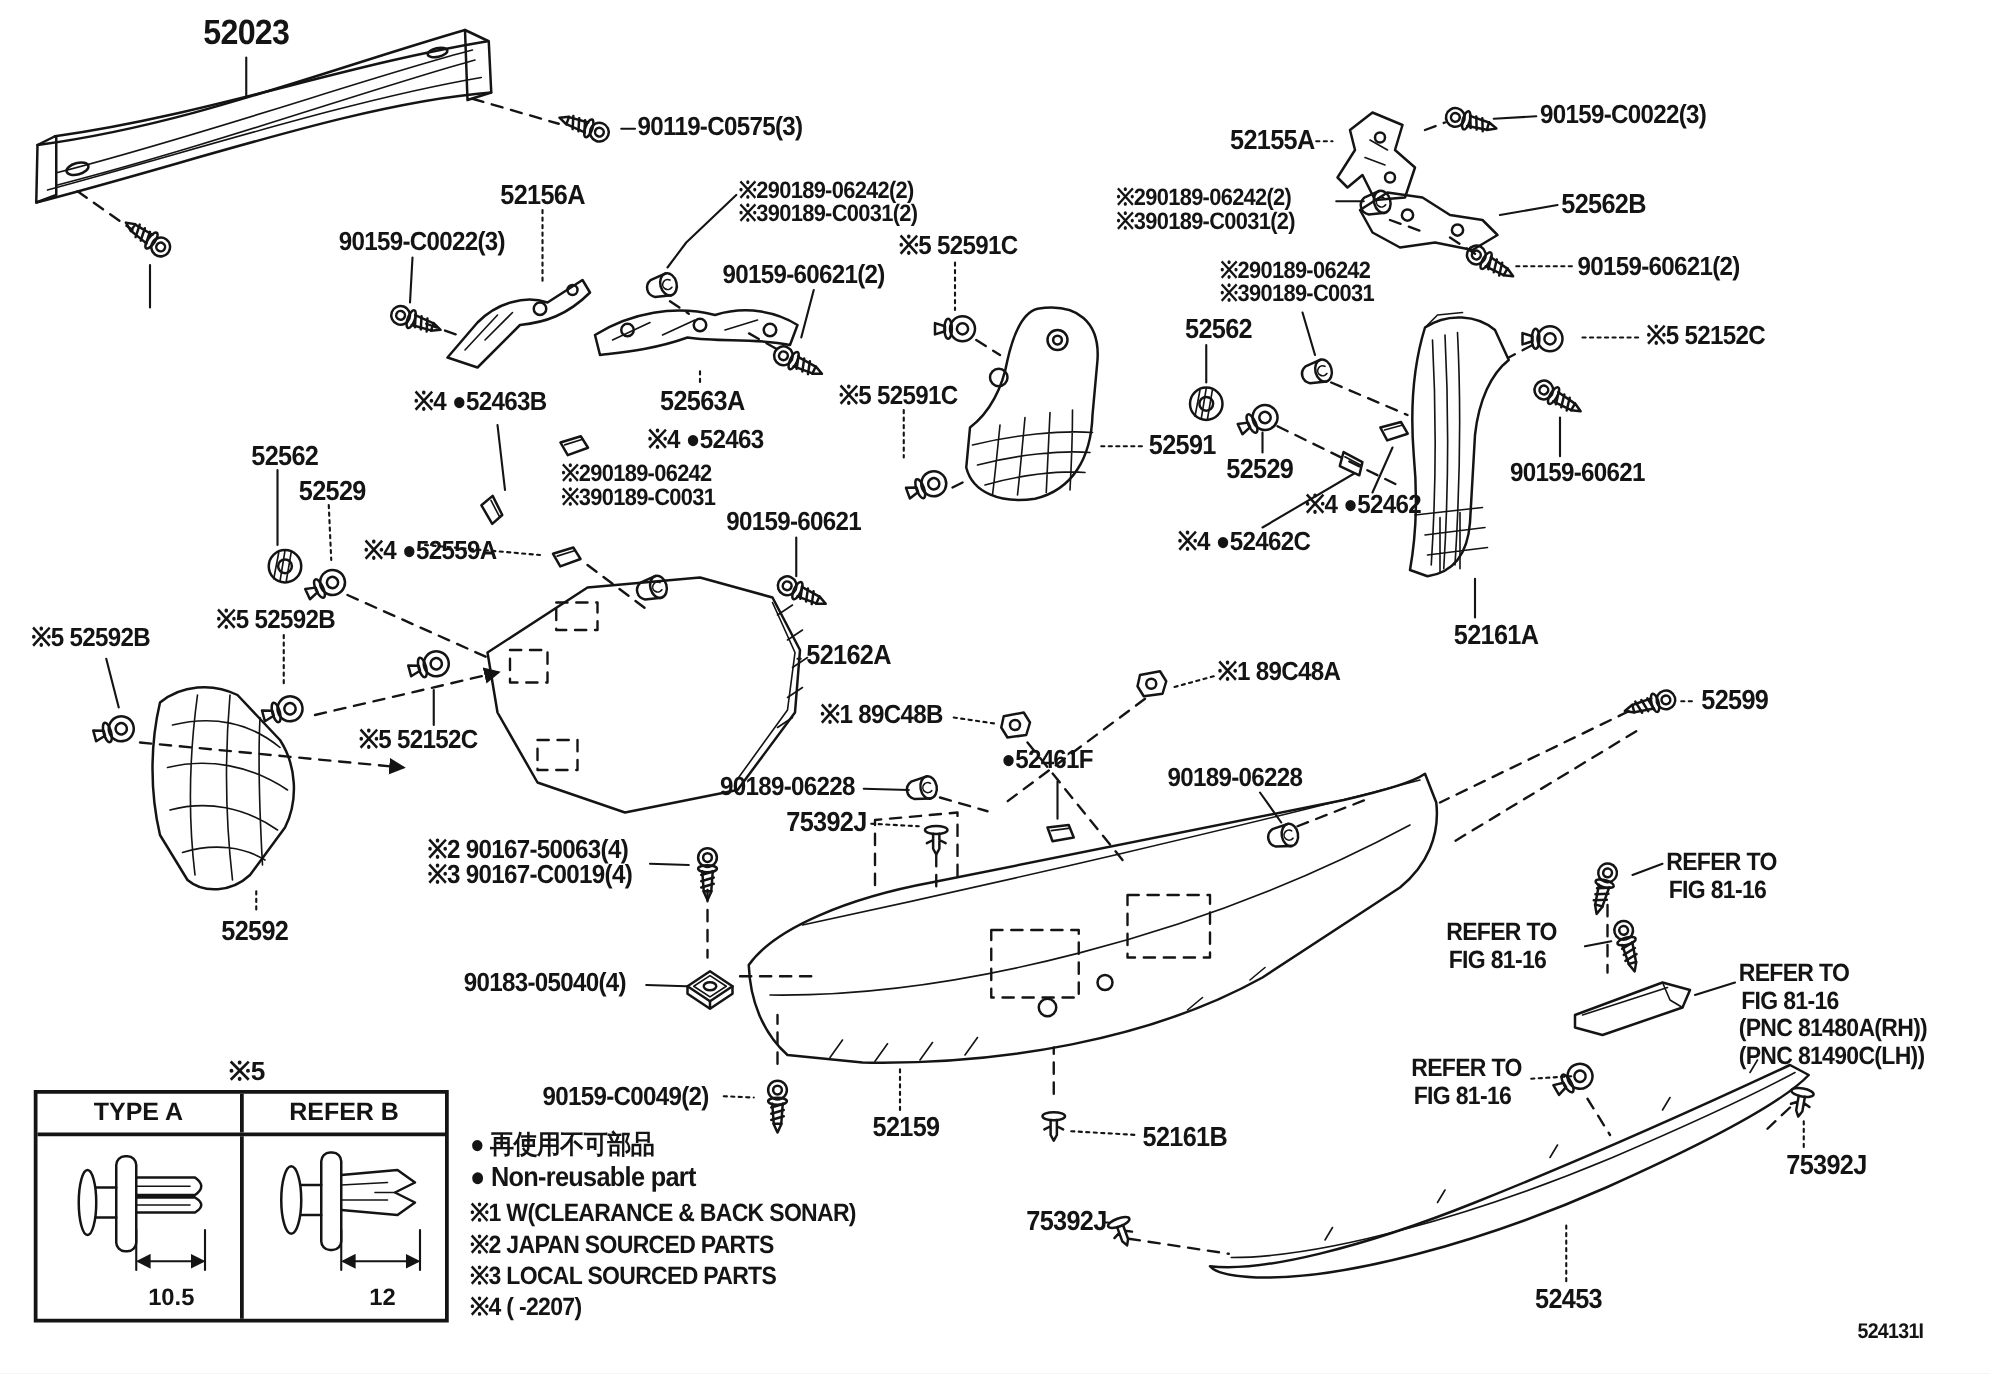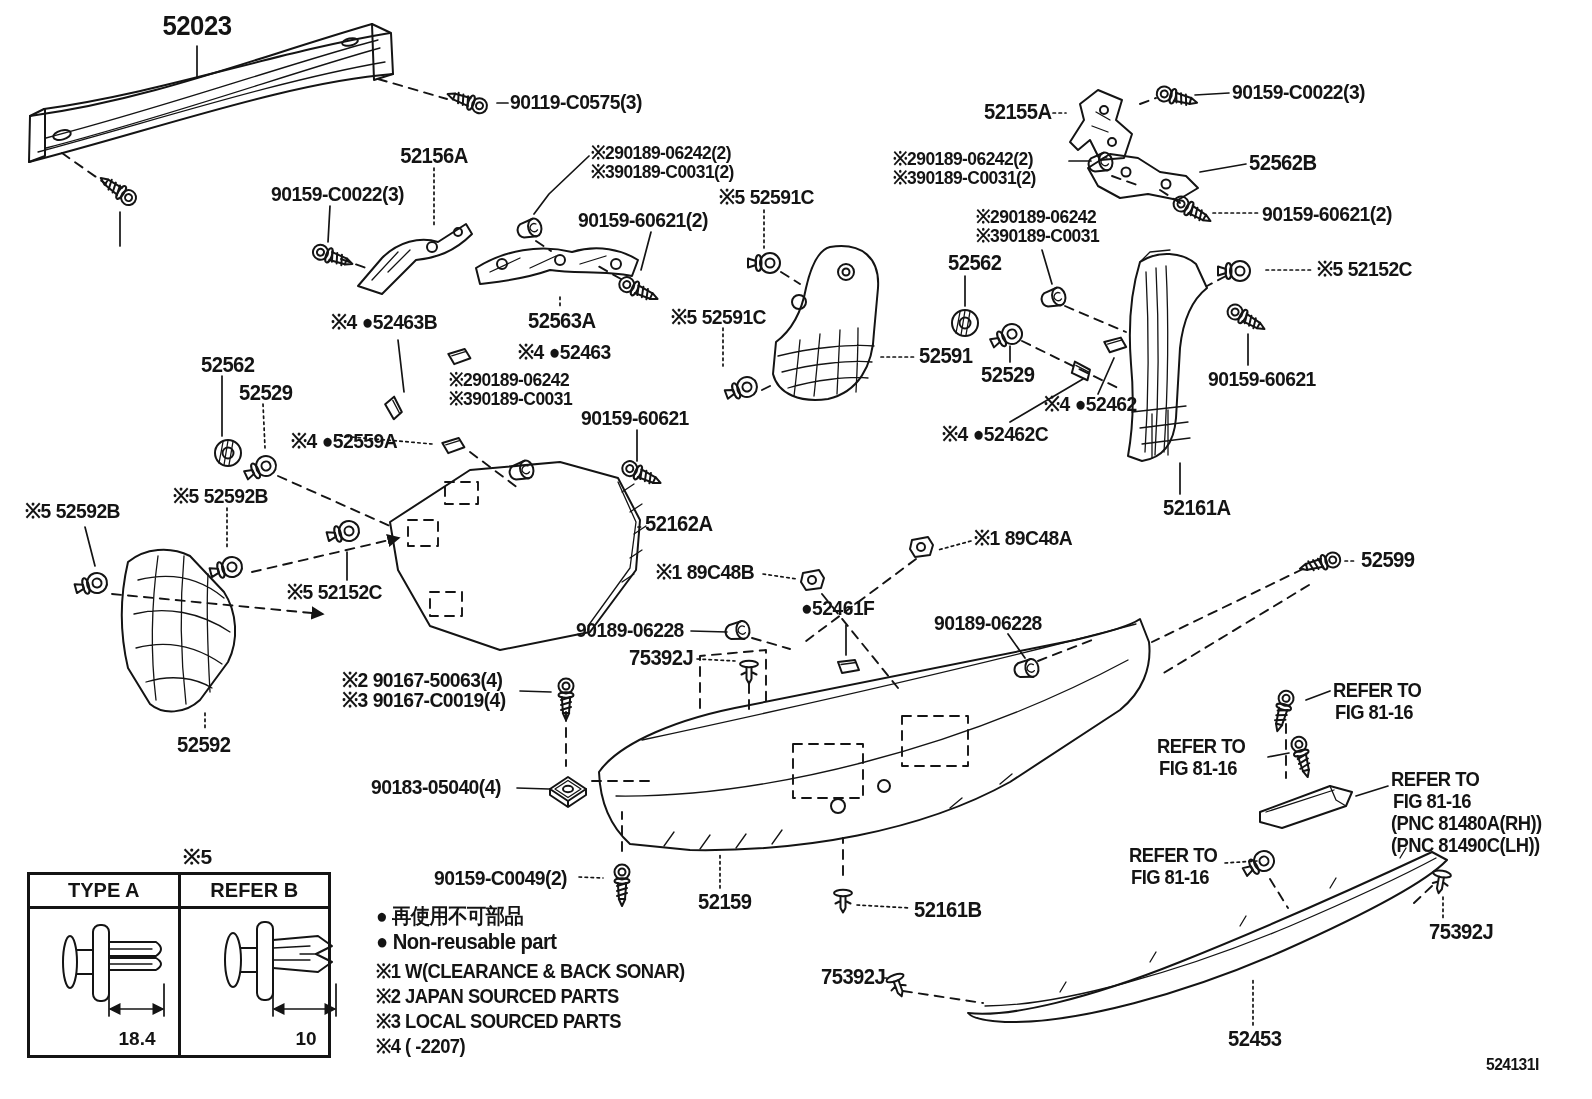--- a/index.html
+++ b/index.html
@@ -7,21 +7,21 @@
   .stage{position:relative;width:1592px;height:1099px;background:var(--bg);overflow:hidden;margin:0 auto;text-align:center;}
   svg.art{position:absolute;left:0;top:0;stroke:var(--ink);}
   svg.art path,svg.art circle,svg.art ellipse,svg.art rect,svg.art line{fill:none;stroke-width:2;stroke-linecap:round;stroke-linejoin:round;}
   svg.art .ln{stroke-width:1.7;}
   svg.art .dot{stroke-width:1.7;stroke-dasharray:2.5 3.5;}
   svg.art .dsh{stroke-width:1.9;stroke-dasharray:9 7;}
   svg.art .thin{stroke-width:1.3;}
   .lbl{position:absolute;font-family:"Liberation Sans",sans-serif;font-weight:700;color:var(--ink);
        white-space:nowrap;letter-spacing:-0.6px;line-height:1;transform:scaleX(.92);transform-origin:left top;}
   .lbl.c{transform:translateX(-50%) scaleX(.92);transform-origin:center top;}
-  #legendbox{position:absolute;left:27px;top:872px;width:304px;height:186px;border:3px solid var(--ink);
+  #legendbox{position:absolute;left:27px;top:872px;width:332px;height:186px;border:3px solid var(--ink);
              display:flex;flex-direction:column;box-sizing:border-box;background:transparent;}
   .lg-head{display:flex;height:31px;border-bottom:3px solid var(--ink);}
   .lg-head .c,.lg-body .c{flex:1;box-sizing:border-box;}
   .lg-head .c{display:flex;align-items:center;justify-content:center;
               font:700 20px "Liberation Sans",sans-serif;letter-spacing:0;color:var(--ink);}
   .lg-head .c + .c, .lg-body .c + .c{border-left:3px solid var(--ink);}
   .lg-body{flex:1;display:flex;}
   .dim{position:absolute;font:700 19px "Liberation Sans",sans-serif;color:var(--ink);transform:translateX(-50%);}
   .mark{position:absolute;font:700 21px "Liberation Sans",sans-serif;color:var(--ink);}
 </style>
@@ -350,16 +350,16 @@
   <div id="legendbox">
     <div class="lg-head">
       <div class="c">TYPE A</div>
       <div class="c">REFER B</div>
     </div>
     <div class="lg-body">
       <div class="c"></div>
       <div class="c"></div>
     </div>
   </div>
-  <div class="dim" style="left:137px;top:1028px">18.4</div>
-  <div class="dim" style="left:306px;top:1028px">10</div>
+  <div class="dim" style="left:137px;top:1028px">10.5</div>
+  <div class="dim" style="left:306px;top:1028px">12</div>
 
 </div>
 
 </body></html>

